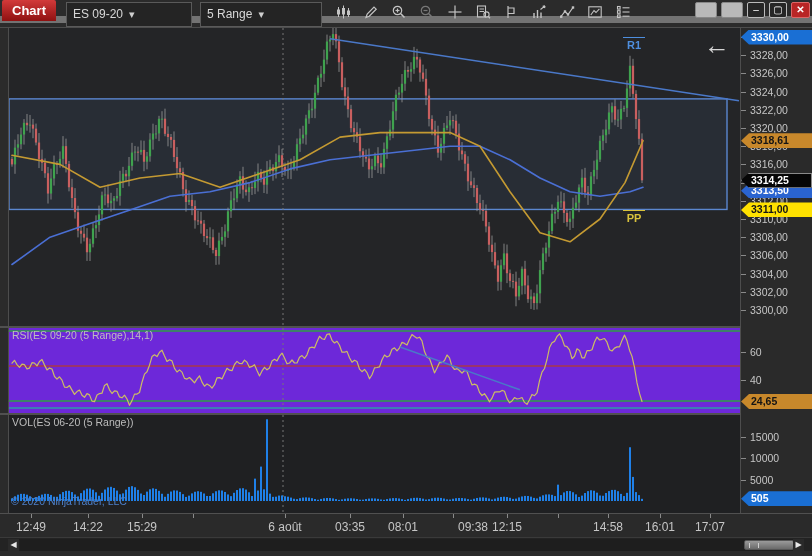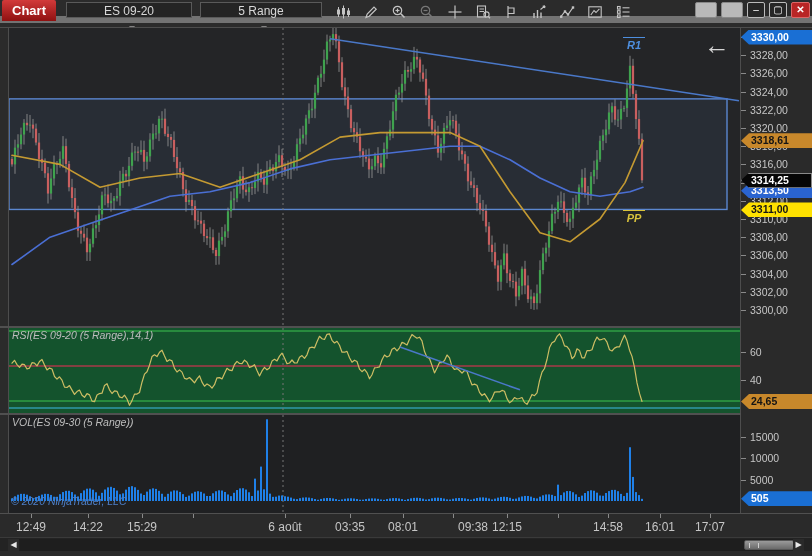--- a/index.html
+++ b/index.html
@@ -2,40 +2,40 @@
 <html><head>
 <meta charset="utf-8">
 <style>
   html,body{margin:0;padding:0;background:#1b1b1b;}
   *{box-sizing:border-box;font-family:"Liberation Sans",sans-serif;}
   .win{position:relative;width:812px;height:556px;background:#2b2b2b;overflow:hidden;}
   
   .toolbar{position:absolute;left:0;top:0;width:812px;height:23px;background:#2b2b2b;border-bottom:7px solid #737373;}
   .tab-chart{position:absolute;left:2px;top:0;width:54px;height:21px;background:linear-gradient(#d23a3a,#8f1111);
     color:#fff;font-size:13px;font-weight:bold;text-align:center;line-height:21px;border-radius:2px 2px 0 0;}
-  .dd{position:absolute;top:2px;height:16px;background:#242424;border:1px solid #5a5a5a;color:#d8d8d8;
-    font-size:12px;line-height:17px;padding:0 6px;display:flex;justify-content:space-between;align-items:center;flex-direction:column;}
+  .dd{position:absolute;top:2px;height:25px;background:#242424;border:1px solid #5a5a5a;color:#d8d8d8;
+    font-size:12px;line-height:17px;padding:0 6px;display:flex;justify-content:flex-start;align-items:center;}
   .dd1{left:66px;width:126px;}
   .dd2{left:200px;width:122px;}
   .chev{color:#cfcfcf;font-size:11px;margin-left:6px;}
   .icons{position:absolute;left:334px;top:1px;height:21px;display:flex;gap:10px;align-items:center;}
   .icons .icobtn{width:18px;height:18px;display:flex;align-items:center;justify-content:center;cursor:pointer;}
   .winbtns{position:absolute;right:2px;top:2px;display:flex;gap:4px;align-items:center;}
   .wb{height:16px;font-size:10px;line-height:14px;text-align:center;cursor:pointer;}
   .wb.gray{width:22px;background:#b9b9b9;border:1px solid #888;border-radius:2px;}
   .wb.dark{width:18px;background:#262626;border:1px solid #bbb;color:#fff;border-radius:2px;}
   .wb.close{width:19px;background:#b92525;border:1px solid #d66;color:#fff;font-weight:bold;border-radius:2px;}
   
   .vline-left{position:absolute;left:8px;top:28px;width:1px;height:486px;background:#4d4d4d;}
   .vline-right{position:absolute;left:740px;top:28px;width:1px;height:486px;background:#4d4d4d;}
   .hline-top{position:absolute;left:0;top:27px;width:812px;height:1px;background:#4d4d4d;}
   .divider{position:absolute;left:0;width:812px;height:2px;background:#505050;}
-  .panel{position:absolute;left:9px;width:731px;font-style:italic;}
+  .panel{position:absolute;left:9px;width:731px;}
   .panel.price{top:28px;height:298px;background:#242527;}
-  .panel.rsi{top:328px;height:106px;background:#14532d;}
+  .panel.rsi{top:328px;height:106px;background:#6d28d9;}
   .panel.vol{top:415px;height:98px;background:#1f2022;}
   .panel svg{position:absolute;left:0;top:0;}
   .pane-label{position:absolute;left:3px;top:1px;font-size:10.5px;color:#bdbdbd;z-index:5;}
   .copyright{position:absolute;left:2px;bottom:6px;font-size:10.5px;color:#4d7fc9;z-index:5;}
   .pivot-label{position:absolute;font-size:11px;font-weight:bold;text-align:center;width:22px;border-top:1.5px solid currentColor;padding-top:1px;z-index:6;}
   .r1{left:614px;top:9px;color:#4e8fdf;}
   .pp{left:614px;top:182px;color:#d8c23c;}
   .back-arrow{position:absolute;left:695px;top:4px;font-size:26px;color:#d5d5d5;z-index:6;cursor:pointer;line-height:26px;}
   
   .axis-col{position:absolute;left:741px;top:28px;width:71px;height:485px;background:#2a2a2a;}
@@ -841,21 +841,21 @@
         <rect x="617" y="491.1966169465561" width="2" height="9.803383053443895" fill="#1f80e8"></rect>
         <rect x="620" y="493.8669117373533" width="2" height="7.133088262646709" fill="#1f80e8"></rect>
         <rect x="623" y="496.042911357353" width="2" height="4.957088642647022" fill="#1f80e8"></rect>
         <rect x="626" y="492.8328031088778" width="2" height="8.167196891122217" fill="#1f80e8"></rect>
         <rect x="629" y="447.25" width="2" height="53.75" fill="#1f80e8"></rect>
         <rect x="632" y="476.92" width="2" height="24.079999999999984" fill="#1f80e8"></rect>
         <rect x="635" y="492.09414646492695" width="2" height="8.90585353507305" fill="#1f80e8"></rect>
         <rect x="638" y="495.1133836070524" width="2" height="5.886616392947587" fill="#1f80e8"></rect>
         <rect x="641" y="498.8285" width="2" height="2.1714999999999804" fill="#1f80e8"></rect>
       </svg>
-    <div class="pane-label">VOL(ES 09-30 (5 Range))</div>
+    <div class="pane-label">VOL(ES 06-20 (5 Range))</div>
     <div class="copyright">© 2020 NinjaTrader, LLC</div>
   </div>
   <div class="divider" style="top:513px"></div>
 
   <div class="axis-col" id="axis-col">
       <div class="axis-label" style="top: 3px;">3330,00</div>
       <div class="axis-dash" style="top: 9px;"></div>
       <div class="axis-label" style="top: 21.2px;">3328,00</div>
       <div class="axis-dash" style="top: 27.2px;"></div>
       <div class="axis-label" style="top: 39.4px;">3326,00</div>

